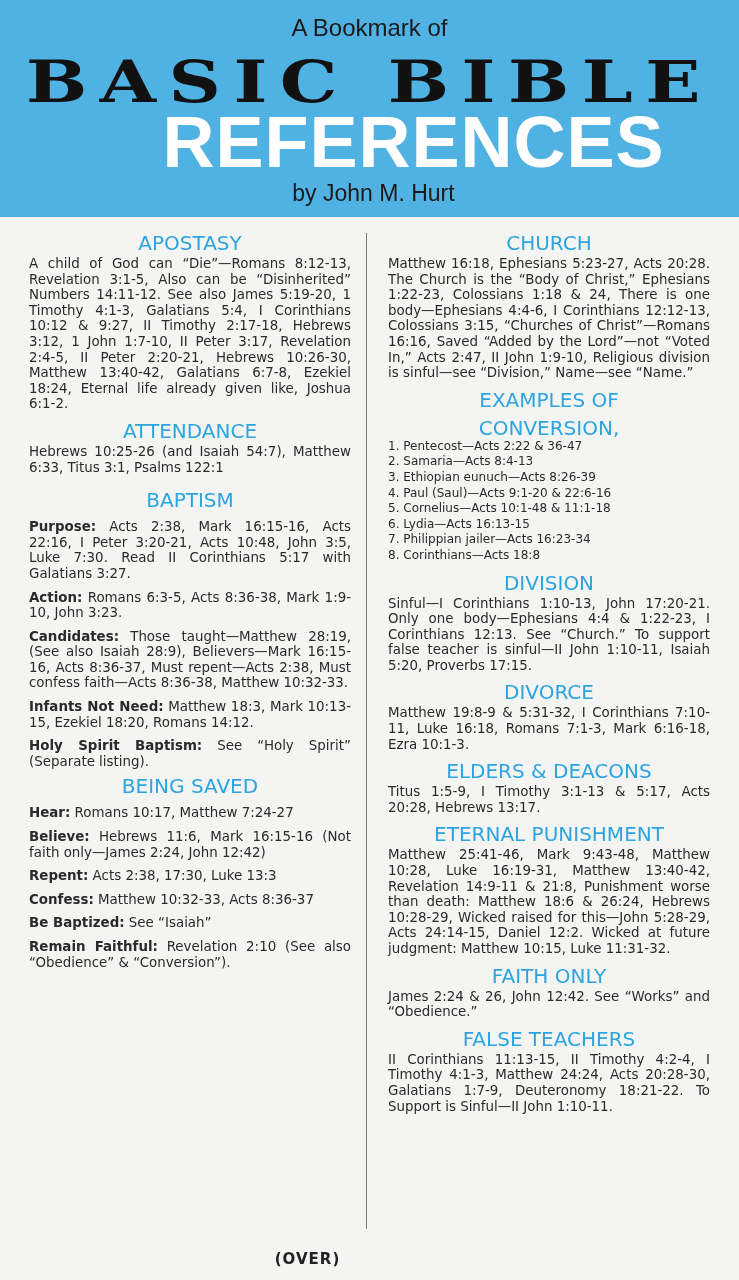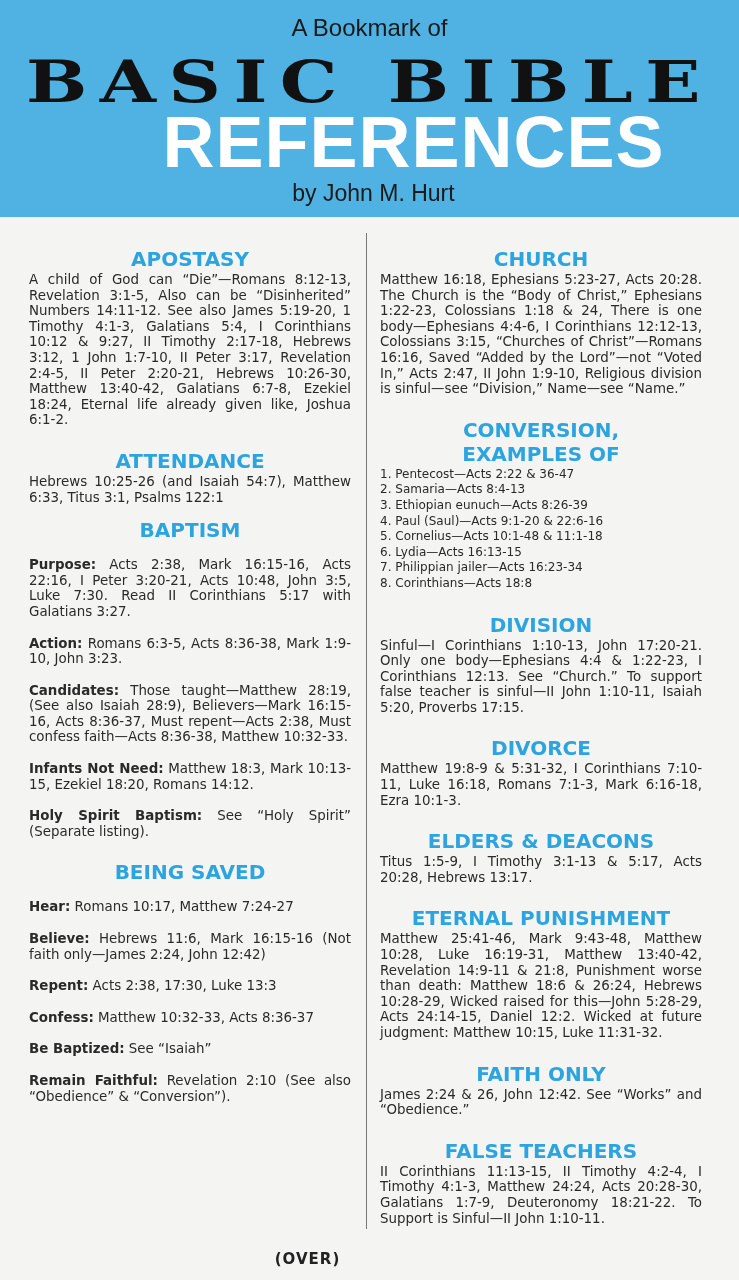--- a/index.html
+++ b/index.html
@@ -4,25 +4,25 @@
 <style>
   html, body { margin:0; padding:0; }
   body { width:739px; height:1280px; background:#f4f4f2; overflow:hidden; position:relative; font-family:"DejaVu Sans", sans-serif; color:#2a2a2a; }
   .header { position:absolute; left:0; top:0; width:739px; height:217px; background:#4fb2e3; text-align:center; }
   .subtitle { position:absolute; top:14px; left:0; width:100%; font-family:"Liberation Sans", sans-serif; font-size:24px; color:#1a1a1a; }
   .title1 { position:absolute; top:52px; left:0; width:100%; font-family:"DejaVu Serif", serif; font-weight:bold; font-size:58px; letter-spacing:10px; color:#111; transform:scaleX(1.25); transform-origin:center; line-height:60px; }
   .title2 { position:absolute; top:100px; left:0; width:100%; font-family:"Liberation Sans", sans-serif; font-weight:bold; font-size:72px; color:#fff; line-height:84px; letter-spacing:1px;margin-left:44px; }
   .byline { position:absolute; top:180px; left:4px; width:100%; font-family:"Liberation Sans", sans-serif; font-size:23px; color:#1a1a1a; }
   .col { position:absolute; top:226px; width:322px; }
   .col.left { left:29px; }
-  .col.right { left:380px; }
+  .col.right { left:388px; }
   .divider { position:absolute; left:366px; top:233px; width:1px; height:996px; background:#777; }
-  .sec-title { font-family:"DejaVu Sans", sans-serif; font-weight:bold; color:#2ba4e0; font-size:20px; text-align:center; line-height:22px; margin:22px 0 2px 0; }
+  .sec-title { font-family:"DejaVu Sans", sans-serif; font-weight:normal; color:#2ba4e0; font-size:20px; text-align:center; line-height:22px; margin:6px 0 2px 0; }
   .sec-body { font-family:"DejaVu Sans", sans-serif; font-size:13.4px; line-height:15.6px; text-align:justify; margin:0 0 8px 0; }
-  .entry { margin:16px 0 6px 0; }
+  .entry { margin:8px 0 6px 0; }
   .entry b { font-weight:bold; }
   ol { margin:0 0 8px 0; padding-left:0; list-style:none; }
   ol li { font-size:12px; line-height:15.6px; }
   .over { position:absolute; top:1250px; left:0; width:615px; text-align:center; font-weight:bold; font-size:15px; letter-spacing:1px; color:#222; }
 </style>
 </head>
 <body>
 
 <div class="header">
   <div class="subtitle">A Bookmark of</div>
@@ -60,22 +60,22 @@
     <div class="sec-body entry"><b>Remain Faithful:</b><span> Revelation 2:10 (See also “Obedience” &amp; “Conversion”).</span></div>
   </div>
 </div>
 
 <div class="col right">
   <div>
     <div class="sec-title">CHURCH</div>
     <div class="sec-body">Matthew 16:18, Ephesians 5:23-27, Acts 20:28. The Church is the “Body of Christ,” Ephesians 1:22-23, Colossians 1:18 &amp; 24, There is one body—Ephesians 4:4-6, I Corinthians 12:12-13, Colossians 3:15, “Churches of Christ”—Romans 16:16, Saved “Added by the Lord”—not “Voted In,” Acts 2:47, II John 1:9-10, Religious division is sinful—see “Division,” Name—see “Name.”</div>
   </div>
   <div>
+    <div class="sec-title" style="margin-top:2px">EXAMPLES OF</div>
     <div class="sec-title" style="margin-bottom:0">CONVERSION,</div>
-    <div class="sec-title" style="margin-top:2px">EXAMPLES OF</div>
     <ol>
       <li>1. Pentecost—Acts 2:22 &amp; 36-47</li>
       <li>2. Samaria—Acts 8:4-13</li>
       <li>3. Ethiopian eunuch—Acts 8:26-39</li>
       <li>4. Paul (Saul)—Acts 9:1-20 &amp; 22:6-16</li>
       <li>5. Cornelius—Acts 10:1-48 &amp; 11:1-18</li>
       <li>6. Lydia—Acts 16:13-15</li>
       <li>7. Philippian jailer—Acts 16:23-34</li>
       <li>8. Corinthians—Acts 18:8</li>
     </ol>

